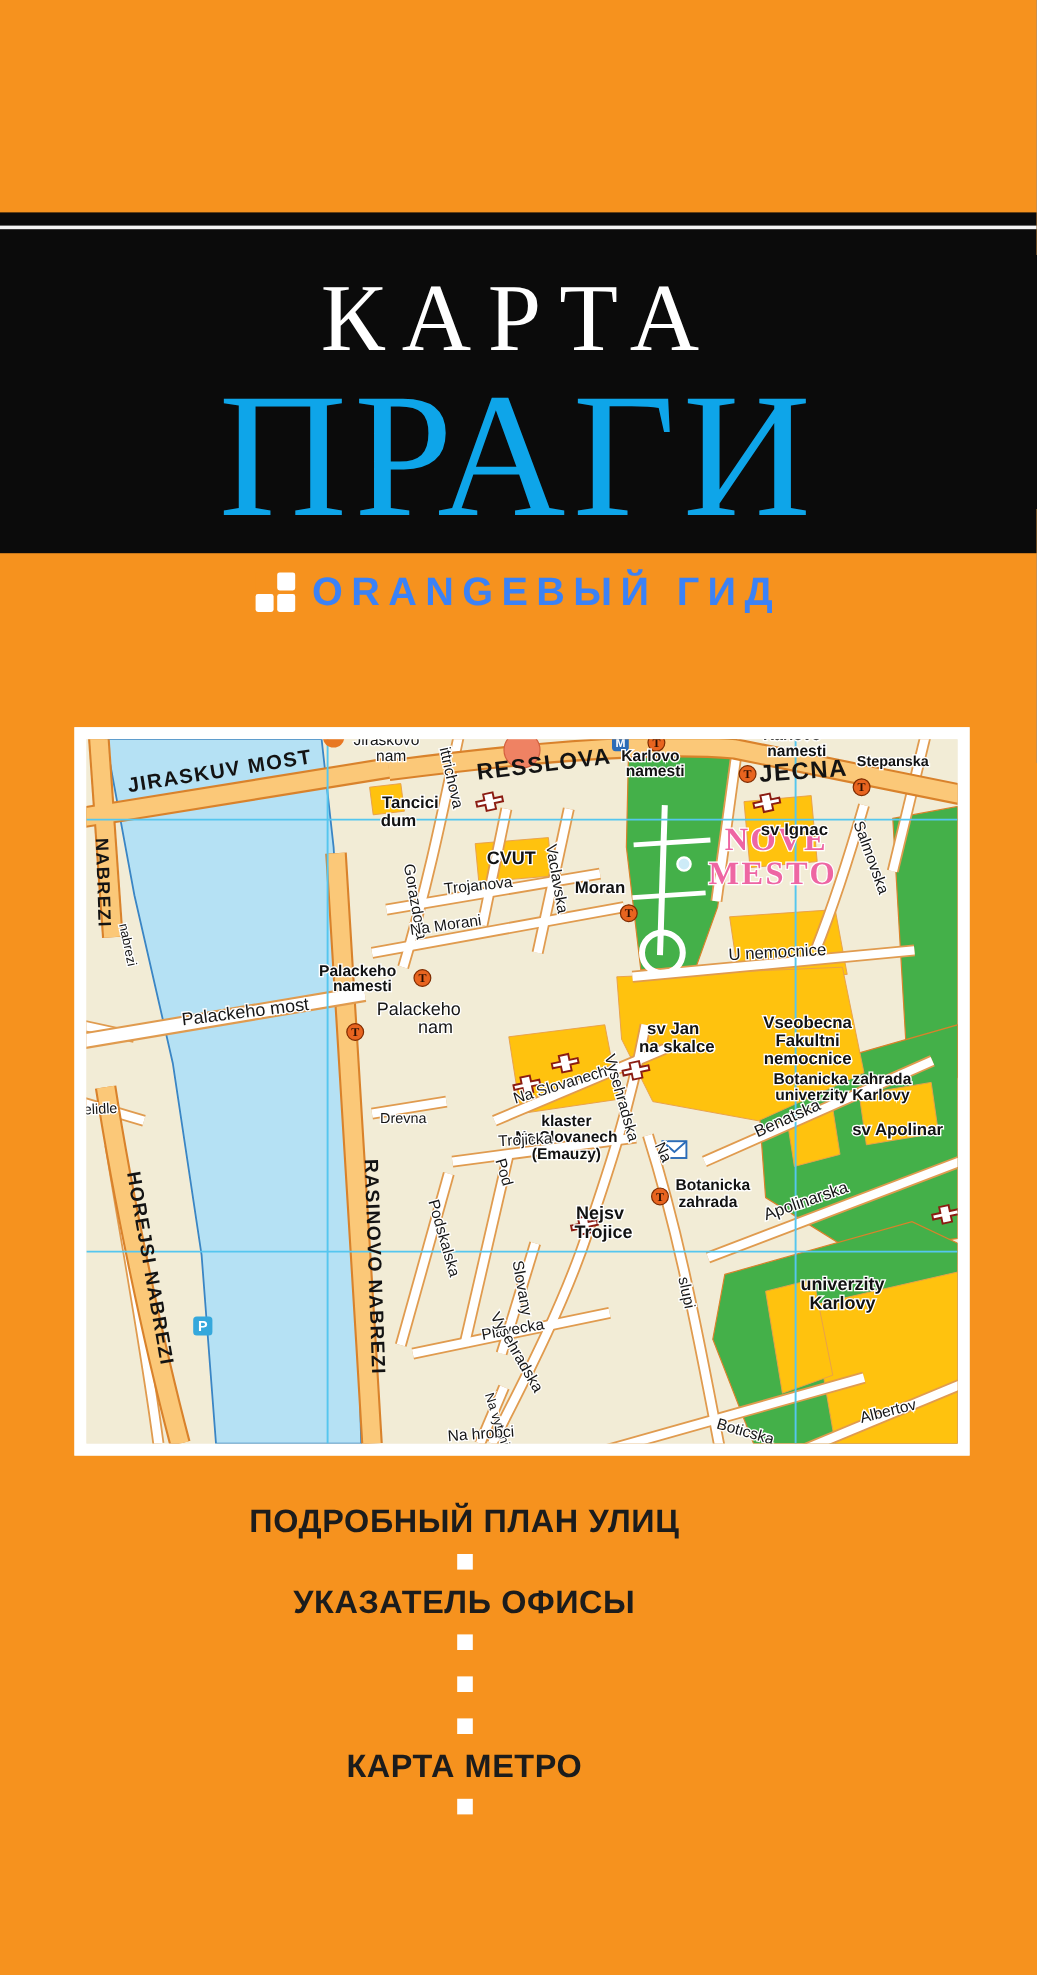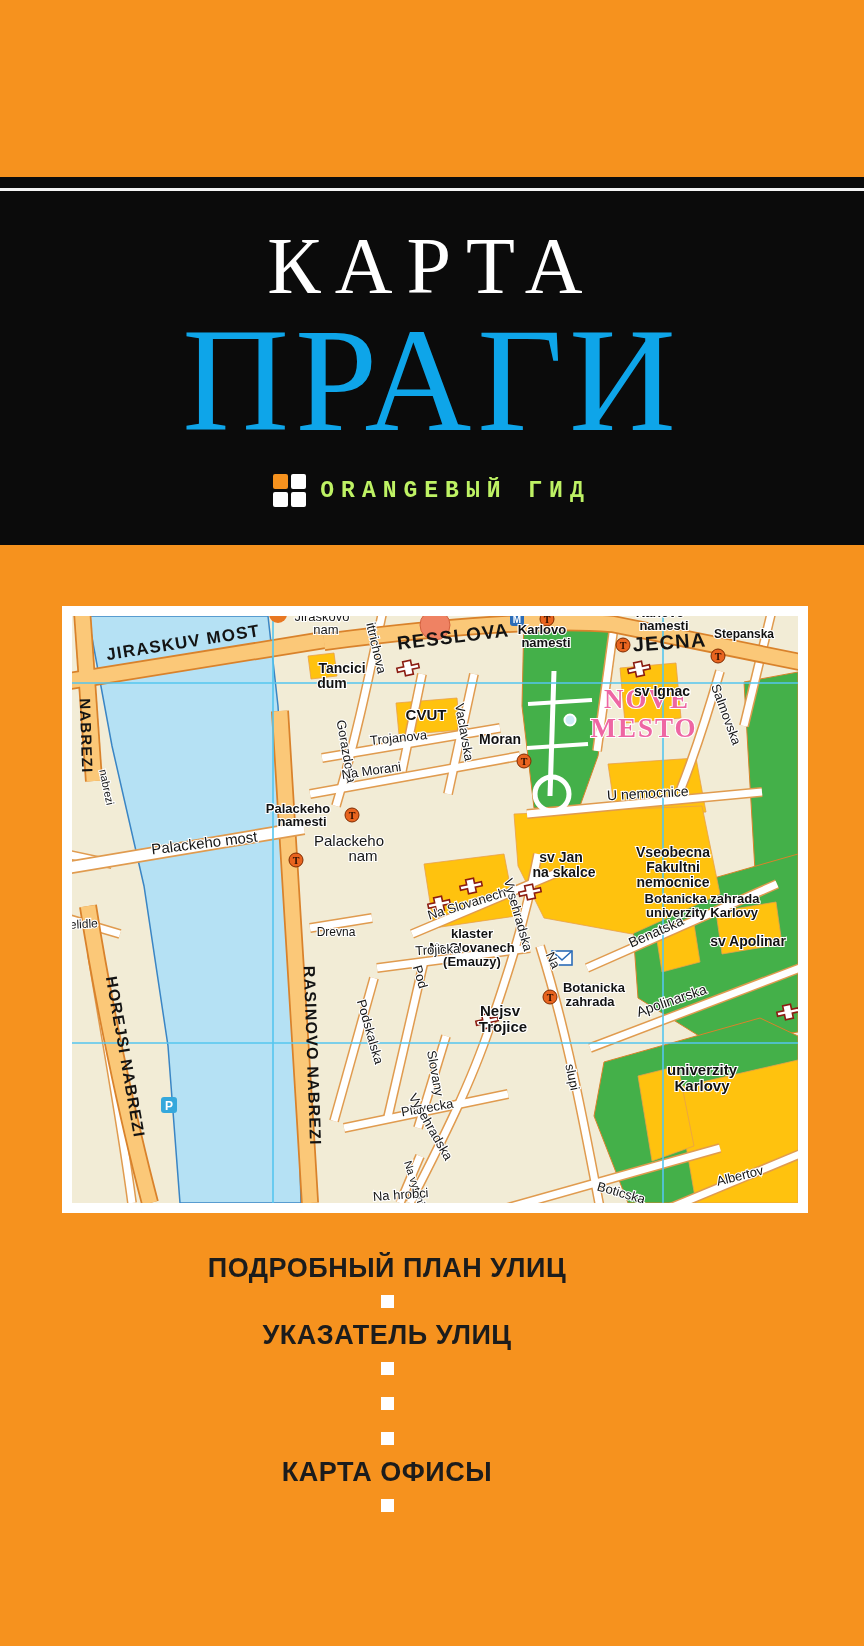--- a/index.html
+++ b/index.html
@@ -1,30 +1,30 @@
 <!DOCTYPE html>
 <html><head>
 <meta charset="utf-8">
 <style>
   html,body{margin:0;padding:0;background:#888;}
   .cover{position:relative;width:864px;height:1646px;background:#F6921E;overflow:hidden;
          font-family:"Liberation Sans",sans-serif;}
-  .black-band{position:absolute;left:0;top:177px;width:864px;height:368px;background:#0B0B0B;}
+  .black-band{position:absolute;left:0;top:177px;width:864px;height:284px;background:#0B0B0B;}
   .hairline{position:absolute;left:0;top:11px;width:864px;height:3px;background:#F4F4F4;}
   .title1{position:absolute;left:0;top:47px;width:864px;text-align:center;color:#FFFFFF;
           font-family:"Liberation Serif",serif;font-weight:normal;font-size:80px;line-height:84px;
           letter-spacing:14px;}
   .title2{position:absolute;left:0;top:128px;width:864px;text-align:center;color:#0ea5e9;
           font-family:"Liberation Serif",serif;font-weight:normal;font-size:148px;line-height:150px;
           letter-spacing:6px;}
   .logo-row{position:absolute;left:0;top:297px;width:864px;display:flex;align-items:center;justify-content:center;gap:14px;}
   .logo-grid{display:grid;grid-template-columns:15px 15px;grid-template-rows:15px 15px;gap:3px;}
   .logo-grid span{display:block;width:15px;height:15px;background:#FFFFFF;border-radius:2px;}
   .logo-grid span.org{background:#F6921E;}
-  .logo-text{color:#bef264;font-weight:bold;font-size:23px;letter-spacing:7px;font-family:Liberation Mono, monospace;}
+  .logo-text{color:#3b82f6;font-weight:bold;font-size:33px;letter-spacing:7px;font-family:Liberation Sans, sans-serif;}
   .map-panel{position:absolute;left:62px;top:606px;width:726px;height:587px;background:#F2ECD6;
              border:10px solid #FFFFFF;}
   .map-panel svg{display:block;}
   .features{position:absolute;left:0;top:1252px;width:774px;display:flex;flex-direction:column;align-items:center;}
   .feature-item{color:#1C1C1C;font-weight:bold;font-size:27px;line-height:32px;letter-spacing:0.5px;
                 text-align:center;font-family:"Liberation Sans",sans-serif;}
   .sep-square{width:13px;height:13px;background:#FFFFFF;margin:11px 0;}
   
   .street-rim use{stroke:#E09B4F;stroke-width:10px;fill:none;stroke-linecap:butt;}
   .street-fill use{stroke:#FFFFFF;stroke-width:7px;fill:none;stroke-linecap:butt;}
@@ -366,21 +366,21 @@
           <text x="329" y="583" class="lb st" font-size="13" text-anchor="middle" transform="rotate(-4 329 583)">Na hrobci</text>
           <text x="31" y="172" class="lb st" font-size="11" text-anchor="middle" transform="rotate(78 31 172)">nabrezi</text>
           <text x="12" y="312" class="lb st" font-size="12" text-anchor="middle" transform="rotate(-3 12 312)">elidle</text>
         </g>
     </svg>
   </div>
 
   <div class="features">
       <div class="feature-item">ПОДРОБНЫЙ ПЛАН УЛИЦ</div>
       <div class="sep-square"></div>
-      <div class="feature-item">УКАЗАТЕЛЬ УЛИЦ</div>
-      <div class="sep-square"></div>
-      <div class="sep-square"></div>
-      <div class="sep-square"></div>
-      <div class="feature-item">КАРТА ОФИСЫ</div>
+      <div class="feature-item">УКАЗАТЕЛЬ ОФИСЫ</div>
+      <div class="sep-square"></div>
+      <div class="sep-square"></div>
+      <div class="sep-square"></div>
+      <div class="feature-item">КАРТА МЕТРО</div>
       <div class="sep-square"></div>
     </div>
 
 </div>
 
 </body></html>

